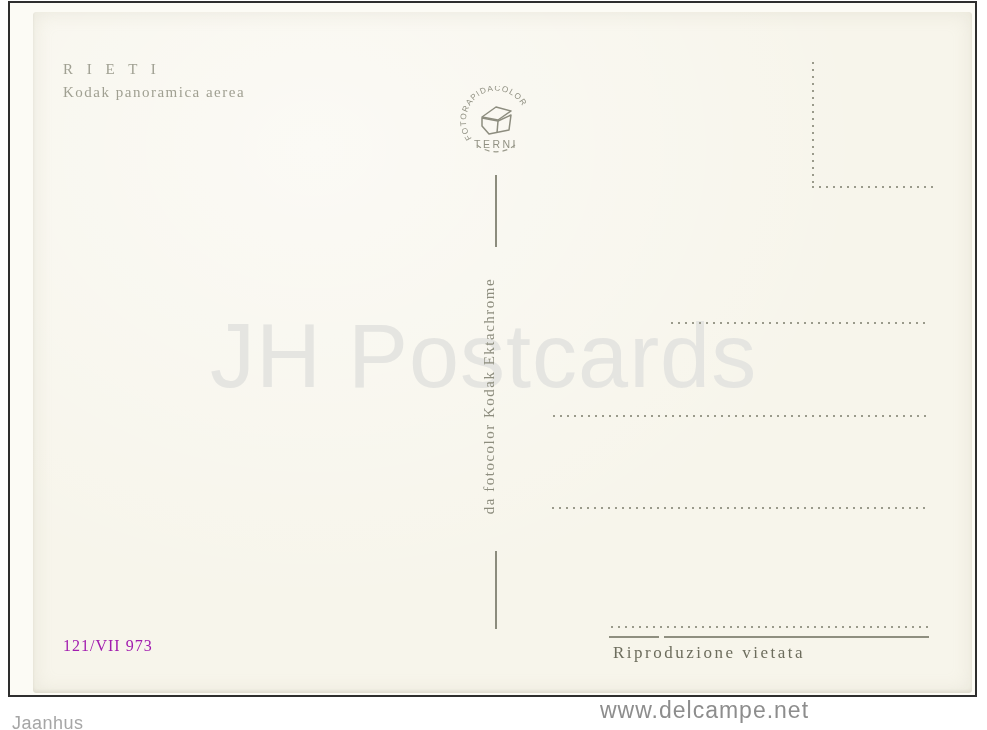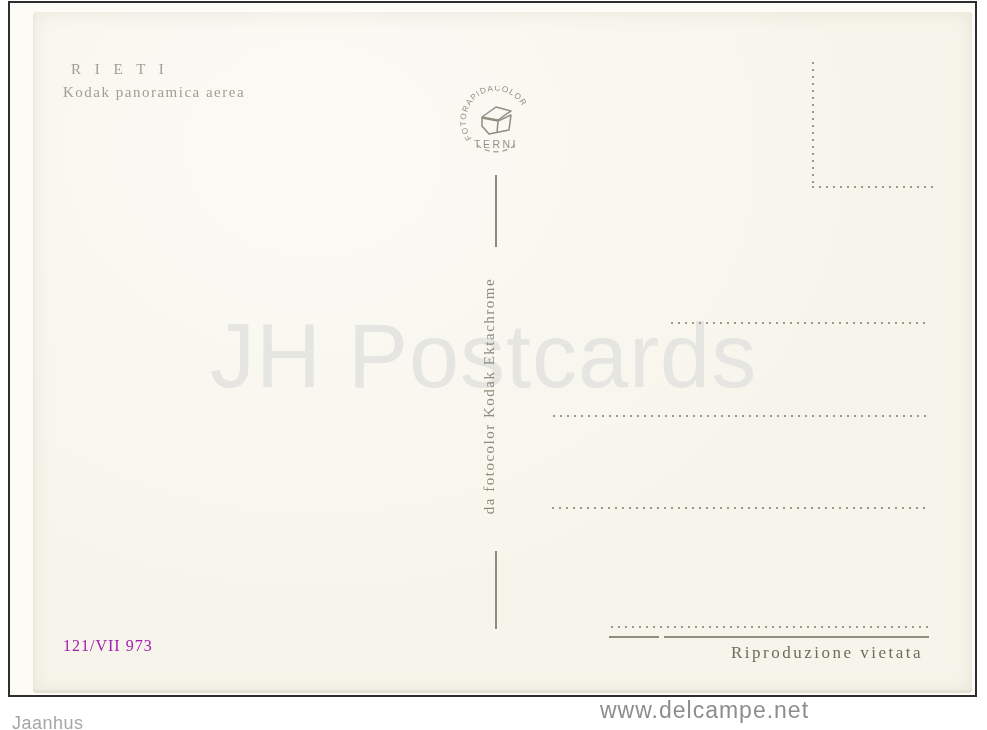--- a/index.html
+++ b/index.html
@@ -28,21 +28,21 @@
     box-shadow:inset 0 0 20px rgba(176,170,144,0.20), inset 0 -2px 3px rgba(150,145,120,0.18);
   }
   .watermark{
     position:absolute;left:210px;top:311px;z-index:1;
     font-family:"Liberation Sans", sans-serif;
     font-size:90px;line-height:1;color:var(--watermark);letter-spacing:1px;
     white-space:nowrap;user-select:none;
   }
   .layer{position:absolute;z-index:2;}
   .title{
-    left:63px;top:61px;font-size:15px;letter-spacing:5px;color:var(--ink);margin-left:8px;
+    left:63px;top:61px;font-size:15px;letter-spacing:5px;color:var(--ink);
   }
   .subtitle{
     left:63px;top:84px;font-size:15px;letter-spacing:1.5px;color:var(--ink);
   }
   .stamp{left:456px;top:86px;width:80px;height:74px;}
   .vline{width:2px;background:#8c8c7d;}
   .divider-top{left:495px;top:175px;height:72px;}
   .divider-bottom{left:495px;top:551px;height:78px;}
   .film-credit{
     left:342px;top:385px;width:300px;height:22px;
@@ -55,21 +55,21 @@
   .stampbox-left{left:812px;top:62px;height:126px;}
   .stampbox-bottom{left:812px;top:186px;width:125px;}
   .addr1{left:671px;top:322px;width:254px;}
   .addr2{left:553px;top:415px;width:375px;}
   .addr3{left:552px;top:507px;width:377px;}
   .sig-dotted{left:611px;top:626px;width:317px;}
   .solid-rule{height:2px;background:#8f8f80;}
   .sig-solid-a{left:609px;top:636px;width:50px;}
   .sig-solid-b{left:664px;top:636px;width:265px;}
   .repro{
-    left:613px;top:643px;width:310px;text-align:right;
+    left:613px;top:643px;width:310px;text-align:left;
     font-size:17px;letter-spacing:2.5px;color:var(--ink-dark);
   }
   .catalog{
     left:63px;top:637px;font-size:16px;letter-spacing:1px;color:#a21caf;
   }
   .footer-seller{
     left:12px;top:701px;font-family:"Liberation Sans", sans-serif;
     font-size:18px;color:#a6a6a6;letter-spacing:0.5px;margin-top:12px;
   }
   .footer-site{

